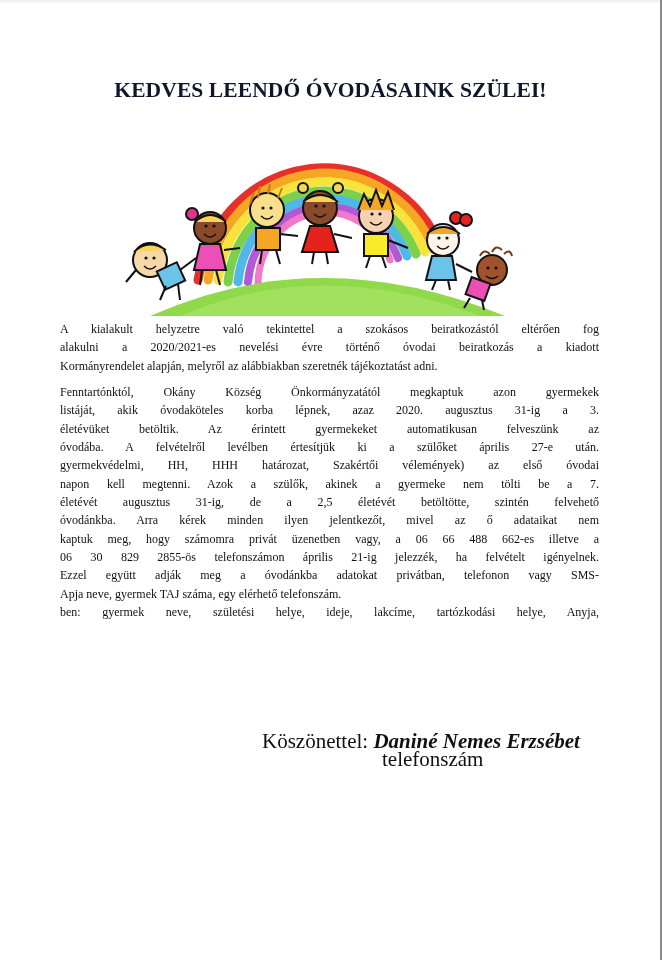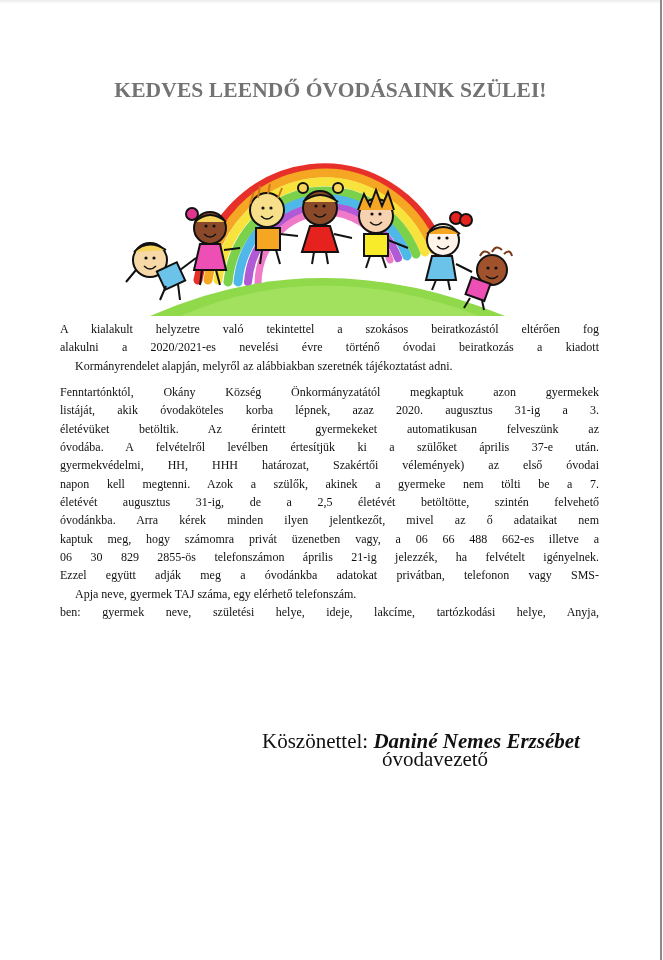--- a/index.html
+++ b/index.html
@@ -31,21 +31,21 @@
     }
     .title {
       position: absolute;
       top: 78px;
       left: 0;
       width: 661px;
       text-align: center;
       font-weight: bold;
       font-size: 21.5px;
       letter-spacing: 0.1px;
-      color: #737373;
+      color: #0f172a;
       margin: 0;
     }
     .illustration {
       position: absolute;
       left: 120px;
       top: 130px;
       width: 420px;
       height: 190px;
     }
     .body-text {
@@ -59,21 +59,20 @@
     }
     .line {
       display: block;
       text-align: justify;
       text-align-last: justify;
       white-space: nowrap;
       height: 18.35px;
     }
     .line.last {
       text-align-last: left;
-      margin-left: 15px;
     }
     .para-gap {
       height: 8px;
     }
     .signature {
       position: absolute;
       top: 732px;
       left: 262px;
       font-size: 21px;
       line-height: 18px;
@@ -201,29 +200,29 @@
   <div>
     <span class="line">A kialakult helyzetre való tekintettel a szokásos beiratkozástól eltérően fog</span>
     <span class="line">alakulni a 2020/2021-es nevelési évre történő óvodai beiratkozás a kiadott</span>
     <span class="line last">Kormányrendelet alapján, melyről az alábbiakban szeretnék tájékoztatást adni.</span>
   </div>
   <div class="para-gap"></div>
   <div>
     <span class="line">Fenntartónktól, Okány Község Önkormányzatától megkaptuk azon gyermekek</span>
     <span class="line">listáját, akik óvodaköteles korba lépnek, azaz 2020. augusztus 31-ig a 3.</span>
     <span class="line">életévüket betöltik. Az érintett gyermekeket automatikusan felveszünk az</span>
-    <span class="line">óvodába. A felvételről levélben értesítjük ki a szülőket április 37-e után.</span>
+    <span class="line">óvodába. A felvételről levélben értesítjük ki a szülőket április 27-e után.</span>
     <span class="line">gyermekvédelmi, HH, HHH határozat, Szakértői vélemények) az első óvodai</span>
     <span class="line">napon kell megtenni. Azok a szülők, akinek a gyermeke nem tölti be a 7.</span>
     <span class="line">életévét augusztus 31-ig, de a 2,5 életévét betöltötte, szintén felvehető</span>
     <span class="line">óvodánkba. Arra kérek minden ilyen jelentkezőt, mivel az ő adataikat nem</span>
     <span class="line">kaptuk meg, hogy számomra privát üzenetben vagy, a 06 66 488 662-es illetve a</span>
     <span class="line">06 30 829 2855-ös telefonszámon április 21-ig jelezzék, ha felvételt igényelnek.</span>
     <span class="line">Ezzel együtt adják meg a óvodánkba adatokat privátban, telefonon vagy SMS-</span>
     <span class="line last">Apja neve, gyermek TAJ száma, egy elérhető telefonszám.</span>
     <span class="line">ben: gyermek neve, születési helye, ideje, lakcíme, tartózkodási helye, Anyja,</span>
   </div>
 </div>
 
 <div class="signature">
   <span>Köszönettel: </span><span class="name">Daniné Nemes Erzsébet</span>
-  <span class="role">óvodavezető</span>
+  <span class="role">telefonszám</span>
 </div>
 
 </body></html>

